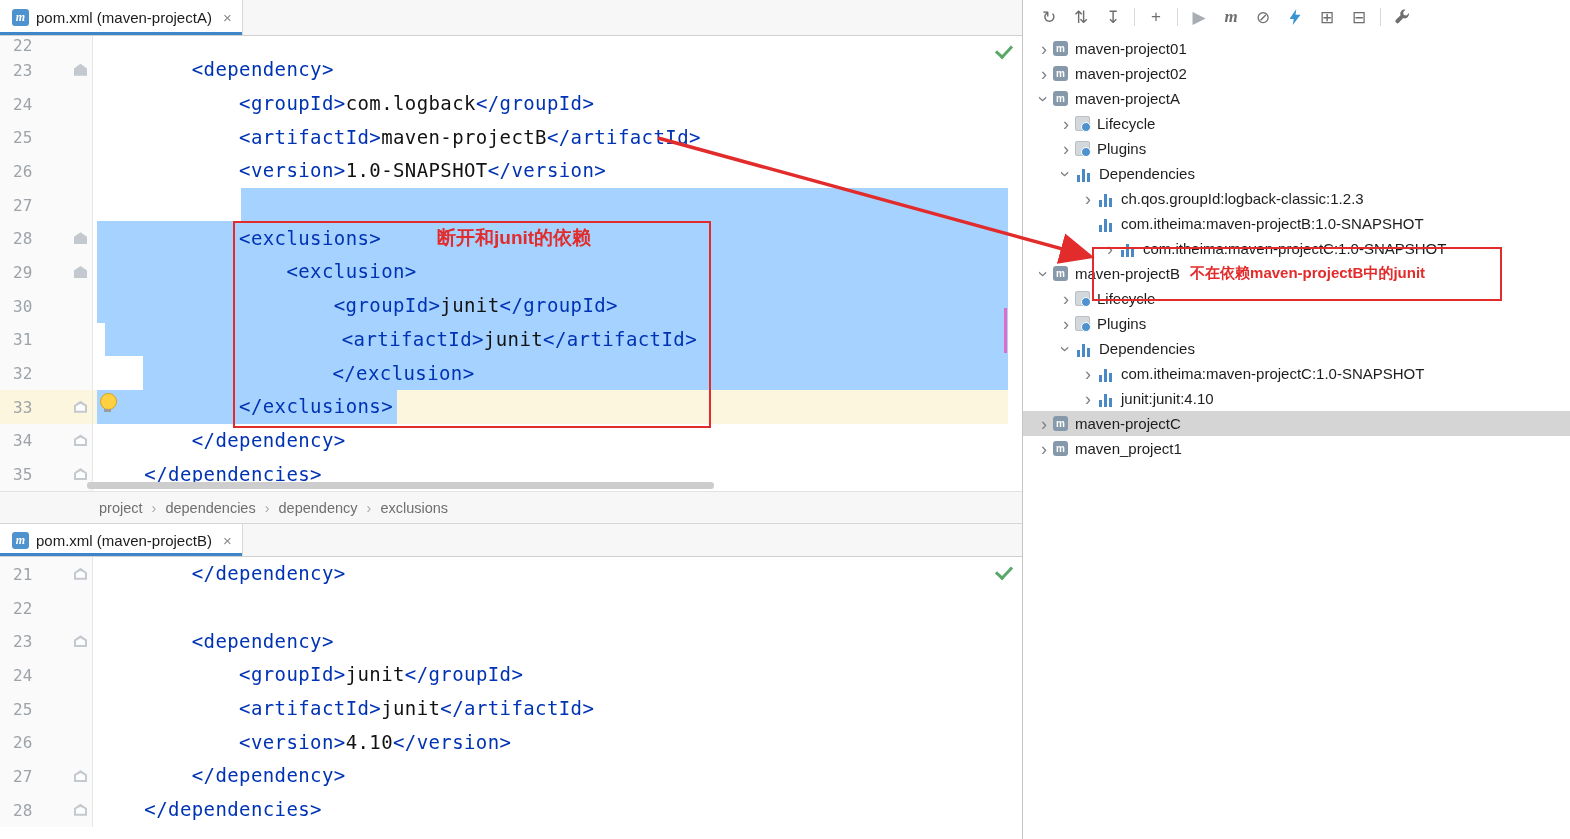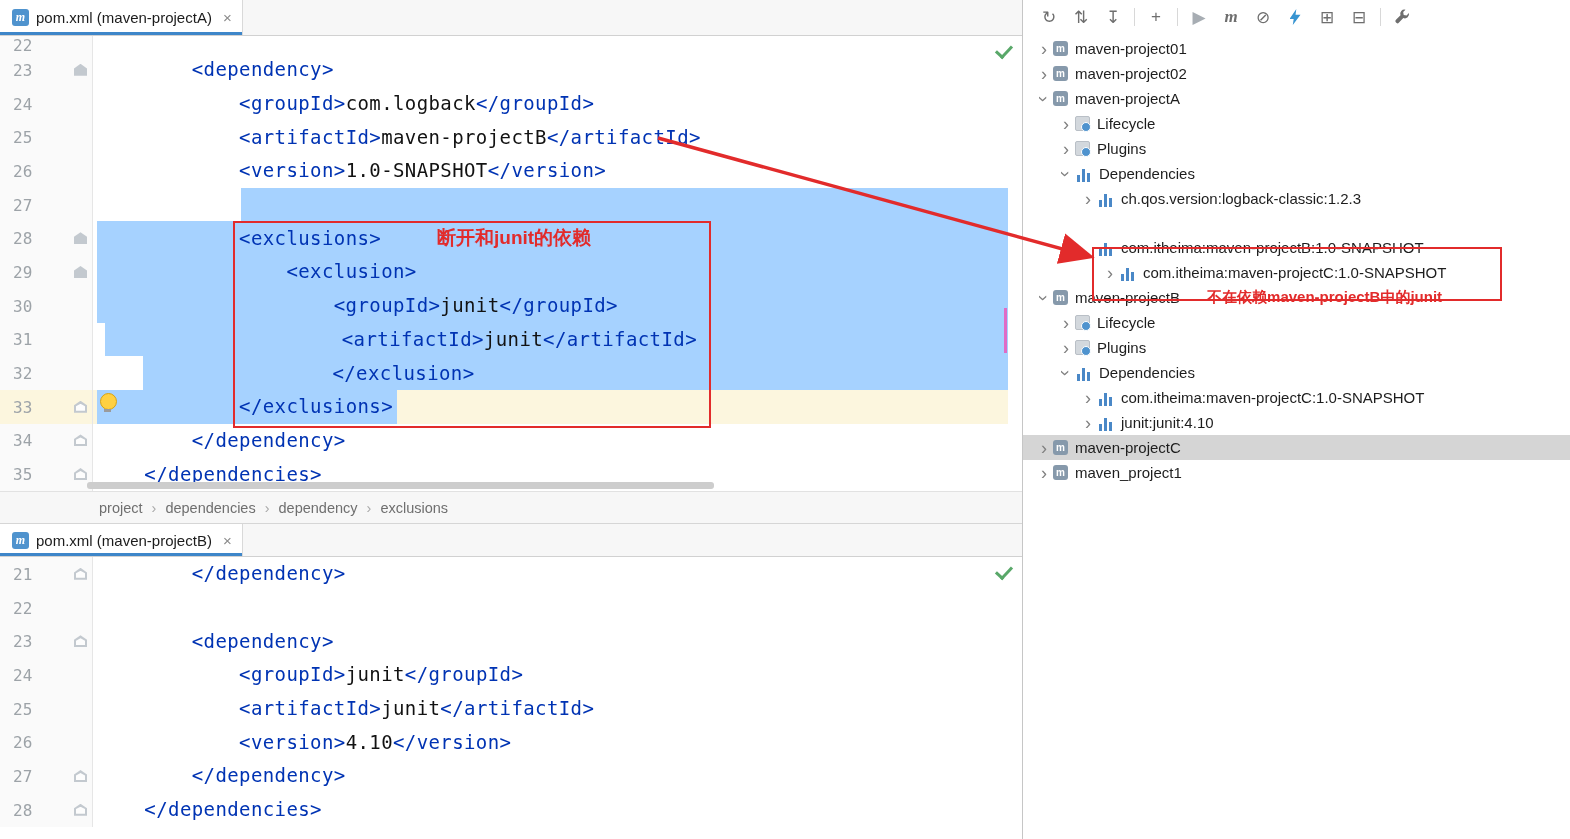--- a/index.html
+++ b/index.html
@@ -84,21 +84,21 @@
   .tico.box{width:13px;height:13px;align-self:center;background:#d3d8dd;
     border:1px solid #b9bfc6;border-radius:2px;}
   .tico.box::after{content:'';position:absolute;right:-2px;bottom:-2px;width:8px;height:8px;
     border-radius:50%;background:#4f93ce;border:1px solid #fff;}
   .tico.bars{gap:2px;}
   .tico.bars i{display:block;width:3px;background:var(--bars);}
   .tico.bars i:nth-child(1){height:7px;}
   .tico.bars i:nth-child(2){height:13px;}
   .tico.bars i:nth-child(3){height:9px;}
   .tlabel{margin-left:2px;}
-  .tannot{color:var(--red);font-weight:bold;margin-left:27px;}
+  .tannot{color:var(--red);font-weight:bold;margin-left:10px;}
   .redbox2{position:absolute;border:2px solid var(--red);z-index:40;}
 
   .arrow-overlay{position:absolute;left:0;top:0;width:1570px;height:839px;
     pointer-events:none;z-index:60;}
 </style>
 </head>
 <body>
 
 <div class="app">
 
@@ -345,23 +345,23 @@
           </span>
           <span class="tlabel">Dependencies</span>
         </div>
         <div class="trow" style="padding-left: 56px;">
           <span class="chev"><span>›</span></span>
           <span class="tico bars">
             <i></i>
             <i></i>
             <i></i>
           </span>
-          <span class="tlabel">ch.qos.version:logback-classic:1.2.3</span>
-        </div>
-        <div class="trow" style="padding-left: 56px; margin-top: 24px;">
+          <span class="tlabel">ch.qos.groupId:logback-classic:1.2.3</span>
+        </div>
+        <div class="trow" style="padding-left: 56px;">
           <span class="chev"></span>
           <span class="tico bars">
             <i></i>
             <i></i>
             <i></i>
           </span>
           <span class="tlabel">com.itheima:maven-projectB:1.0-SNAPSHOT</span>
         </div>
         <div class="trow" style="padding-left: 78px;">
           <span class="chev"><span>›</span></span>

